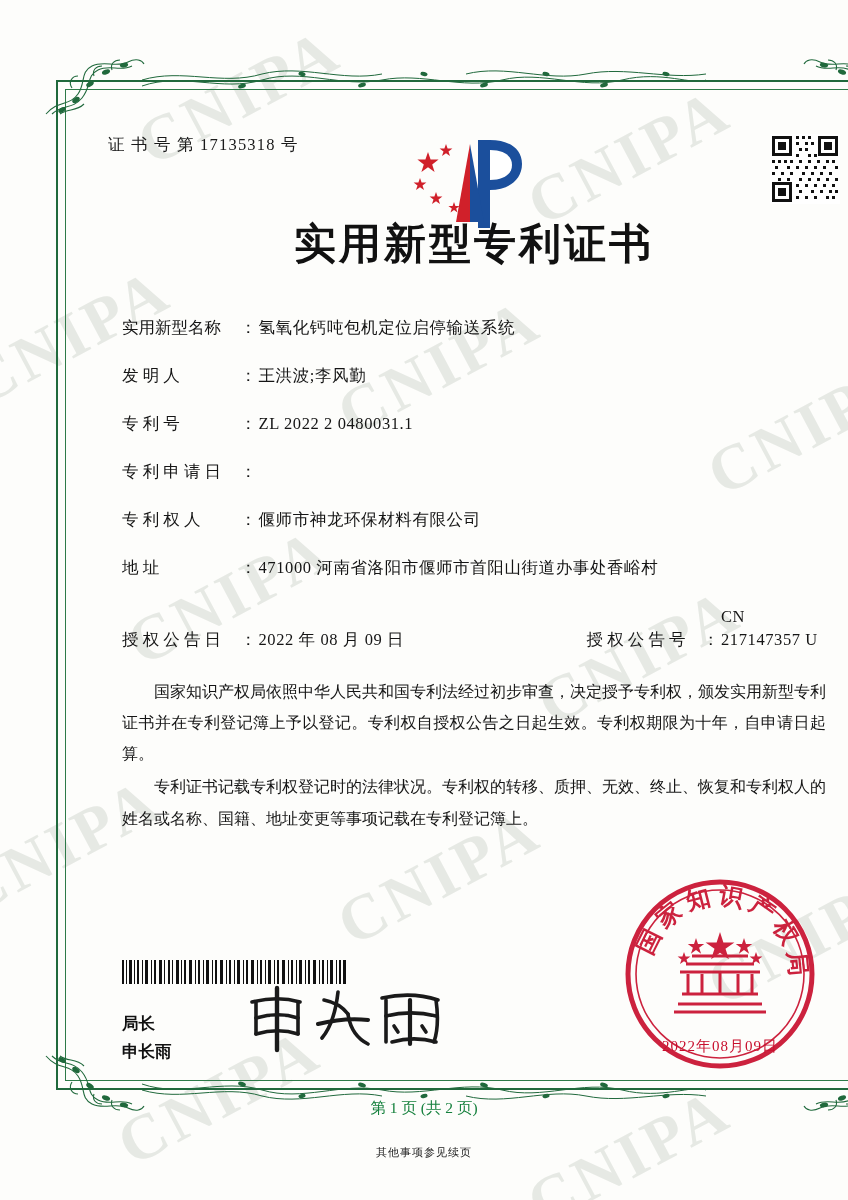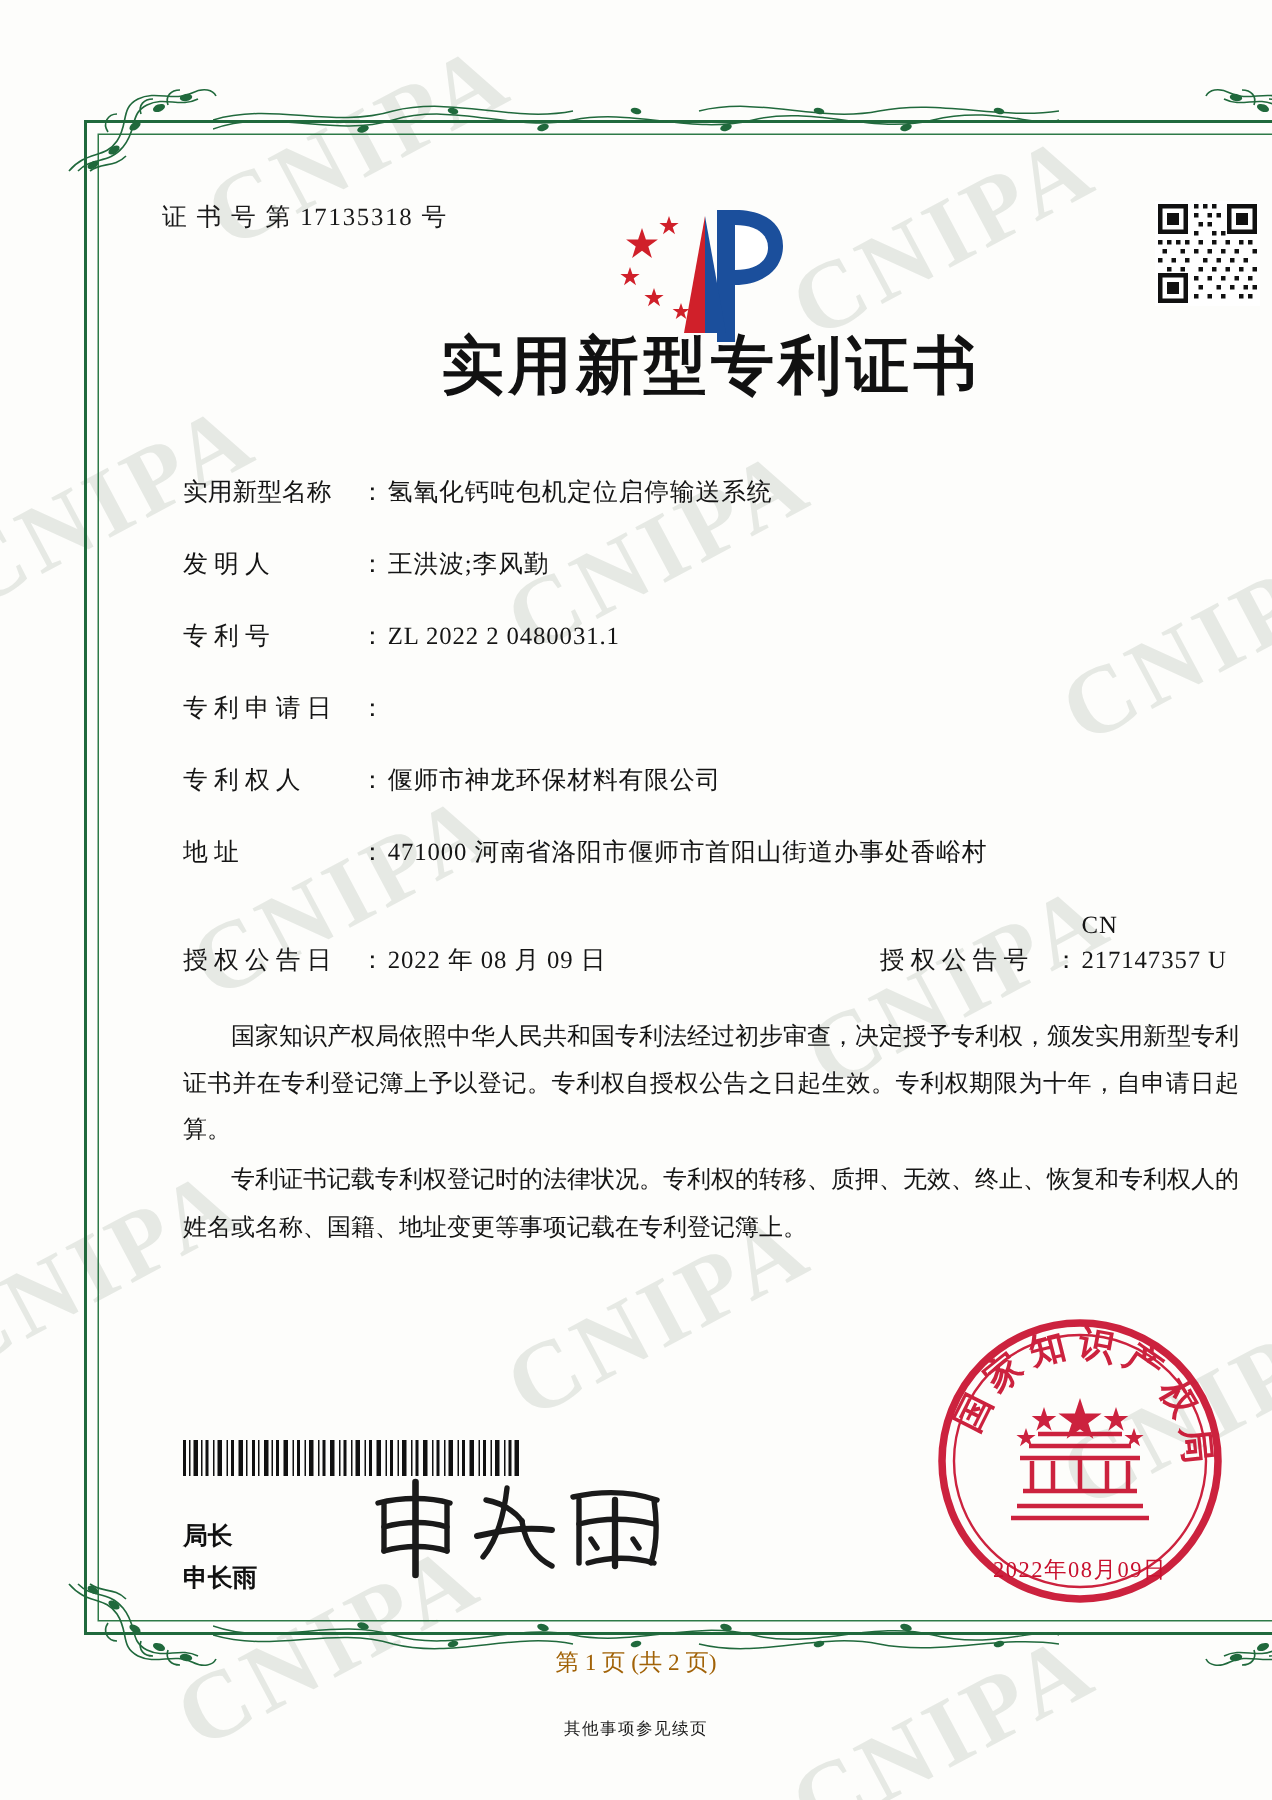--- a/index.html
+++ b/index.html
@@ -215,21 +215,21 @@
     letter-spacing: 1px;
   }
 
   
   .page-footer {
     position: absolute;
     left: 0; right: 0;
     top: 1098px;
     text-align: center;
     font-size: 15.5px;
-    color: #a16207;
+    color: #15803d;
     z-index: 3;
   }
   .page-note {
     position: absolute;
     left: 0; right: 0;
     top: 1145px;
     text-align: center;
     font-size: 11px;
     color: #1a1a1a;
     z-index: 3;

